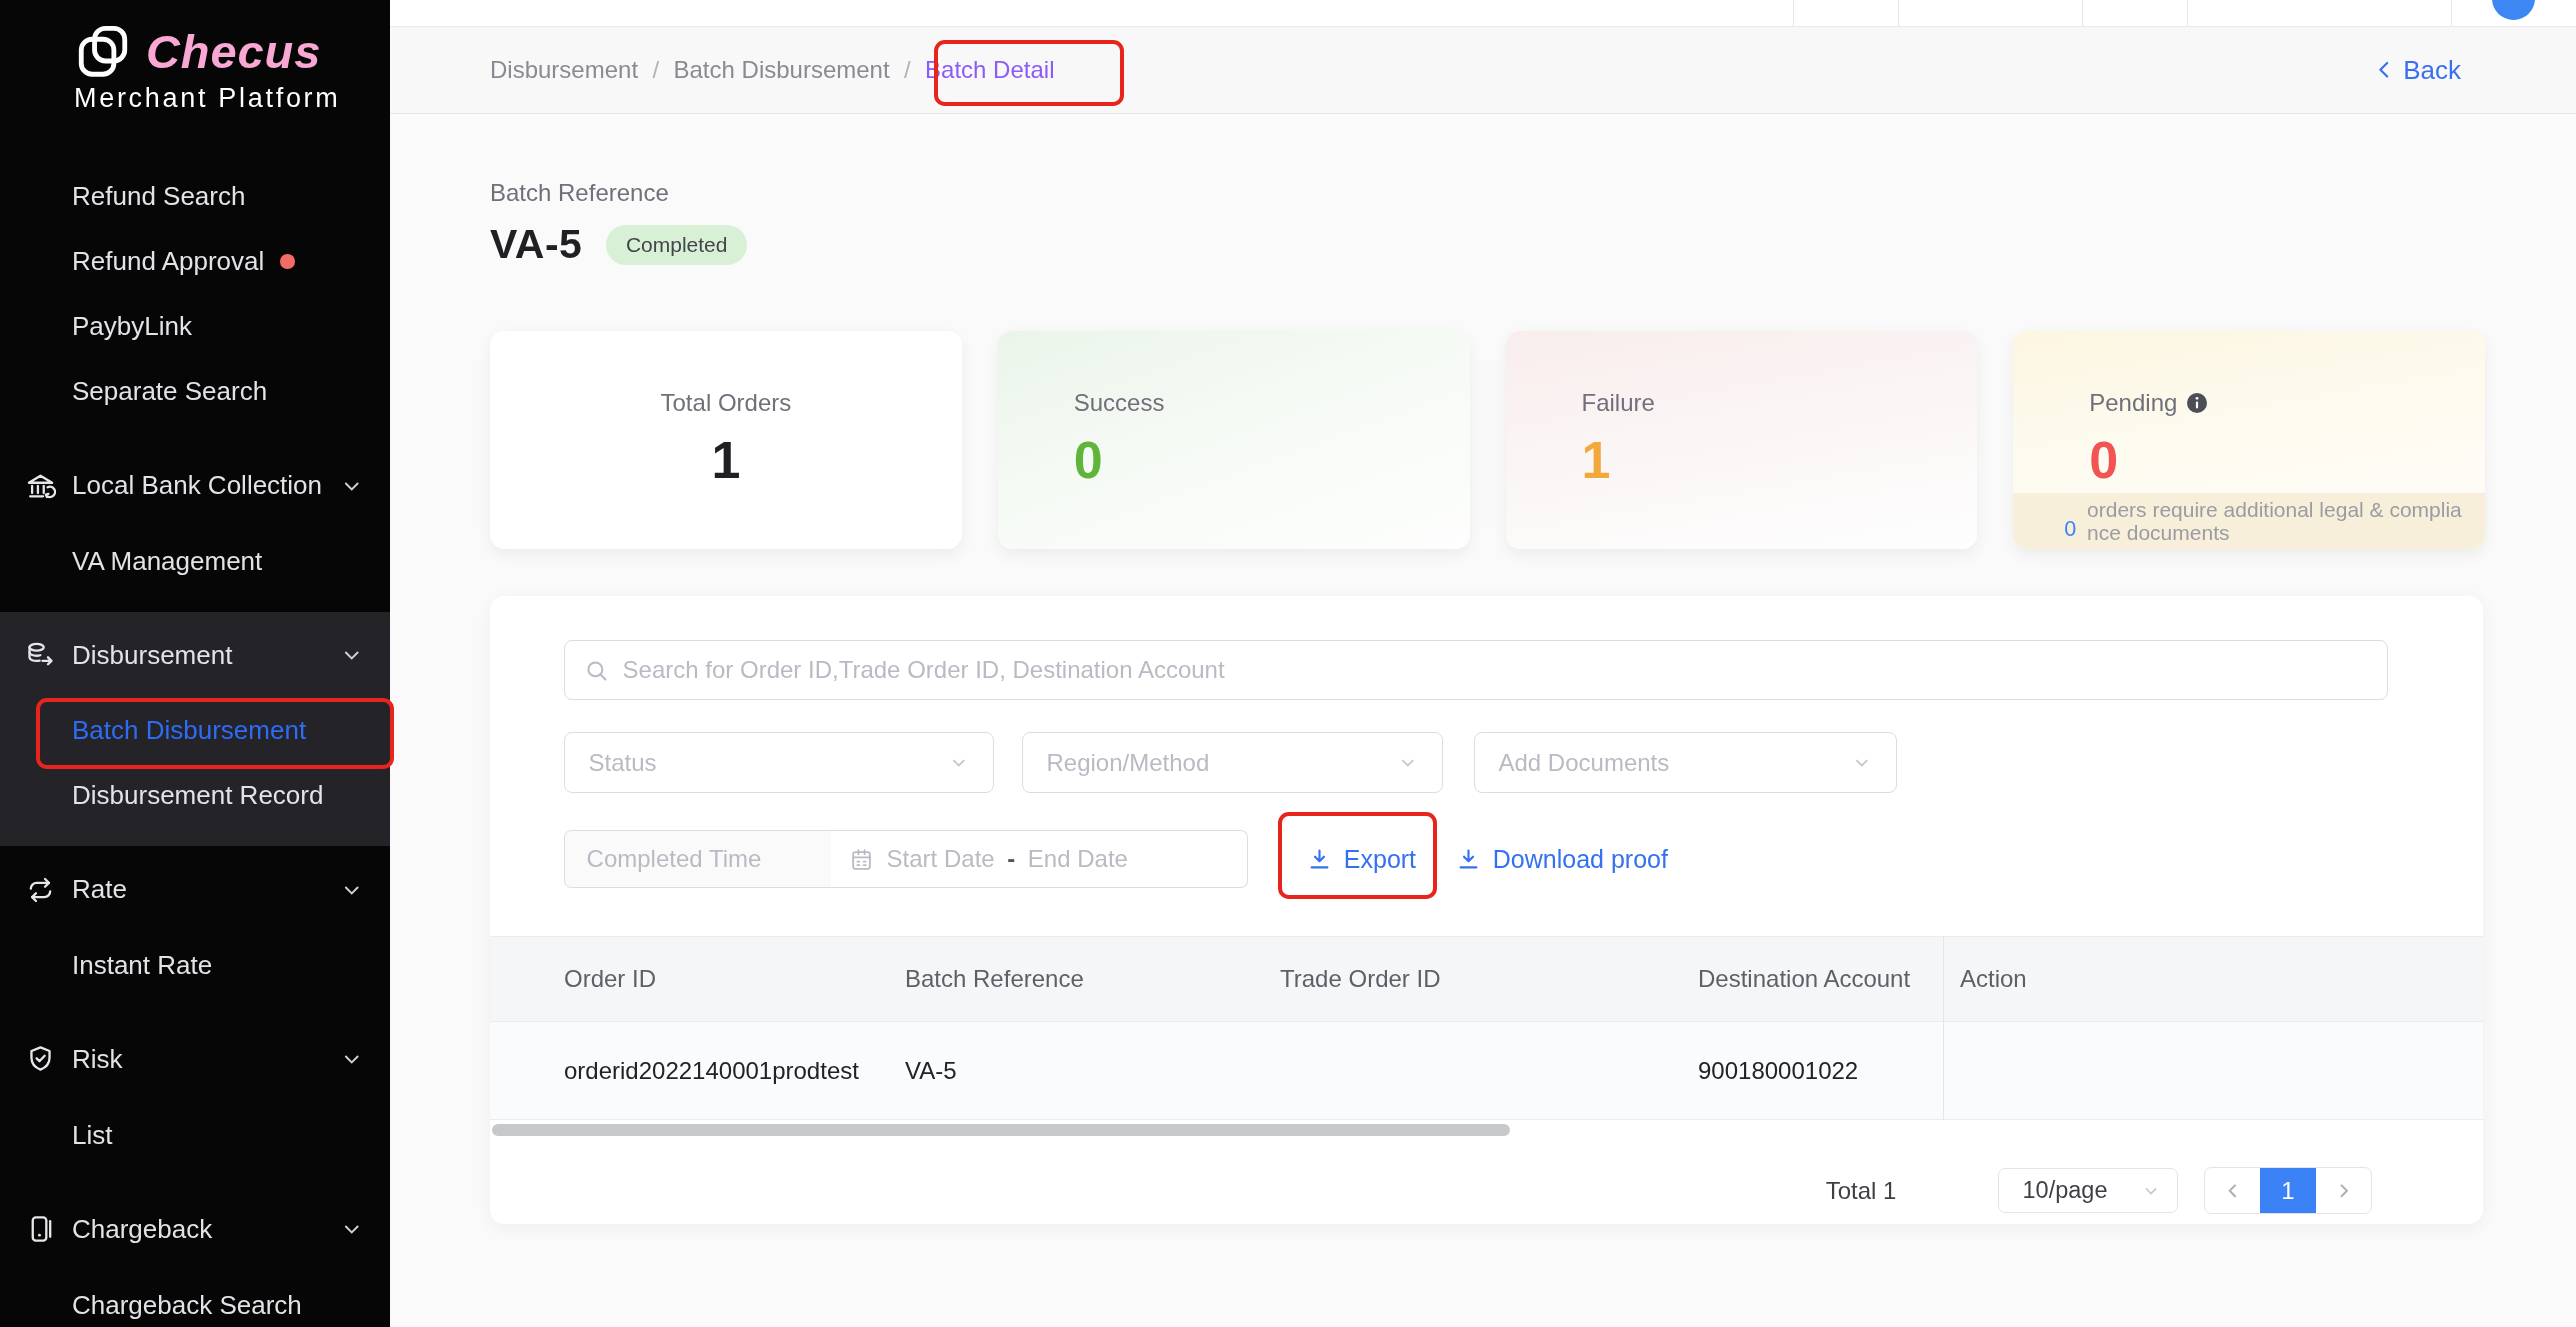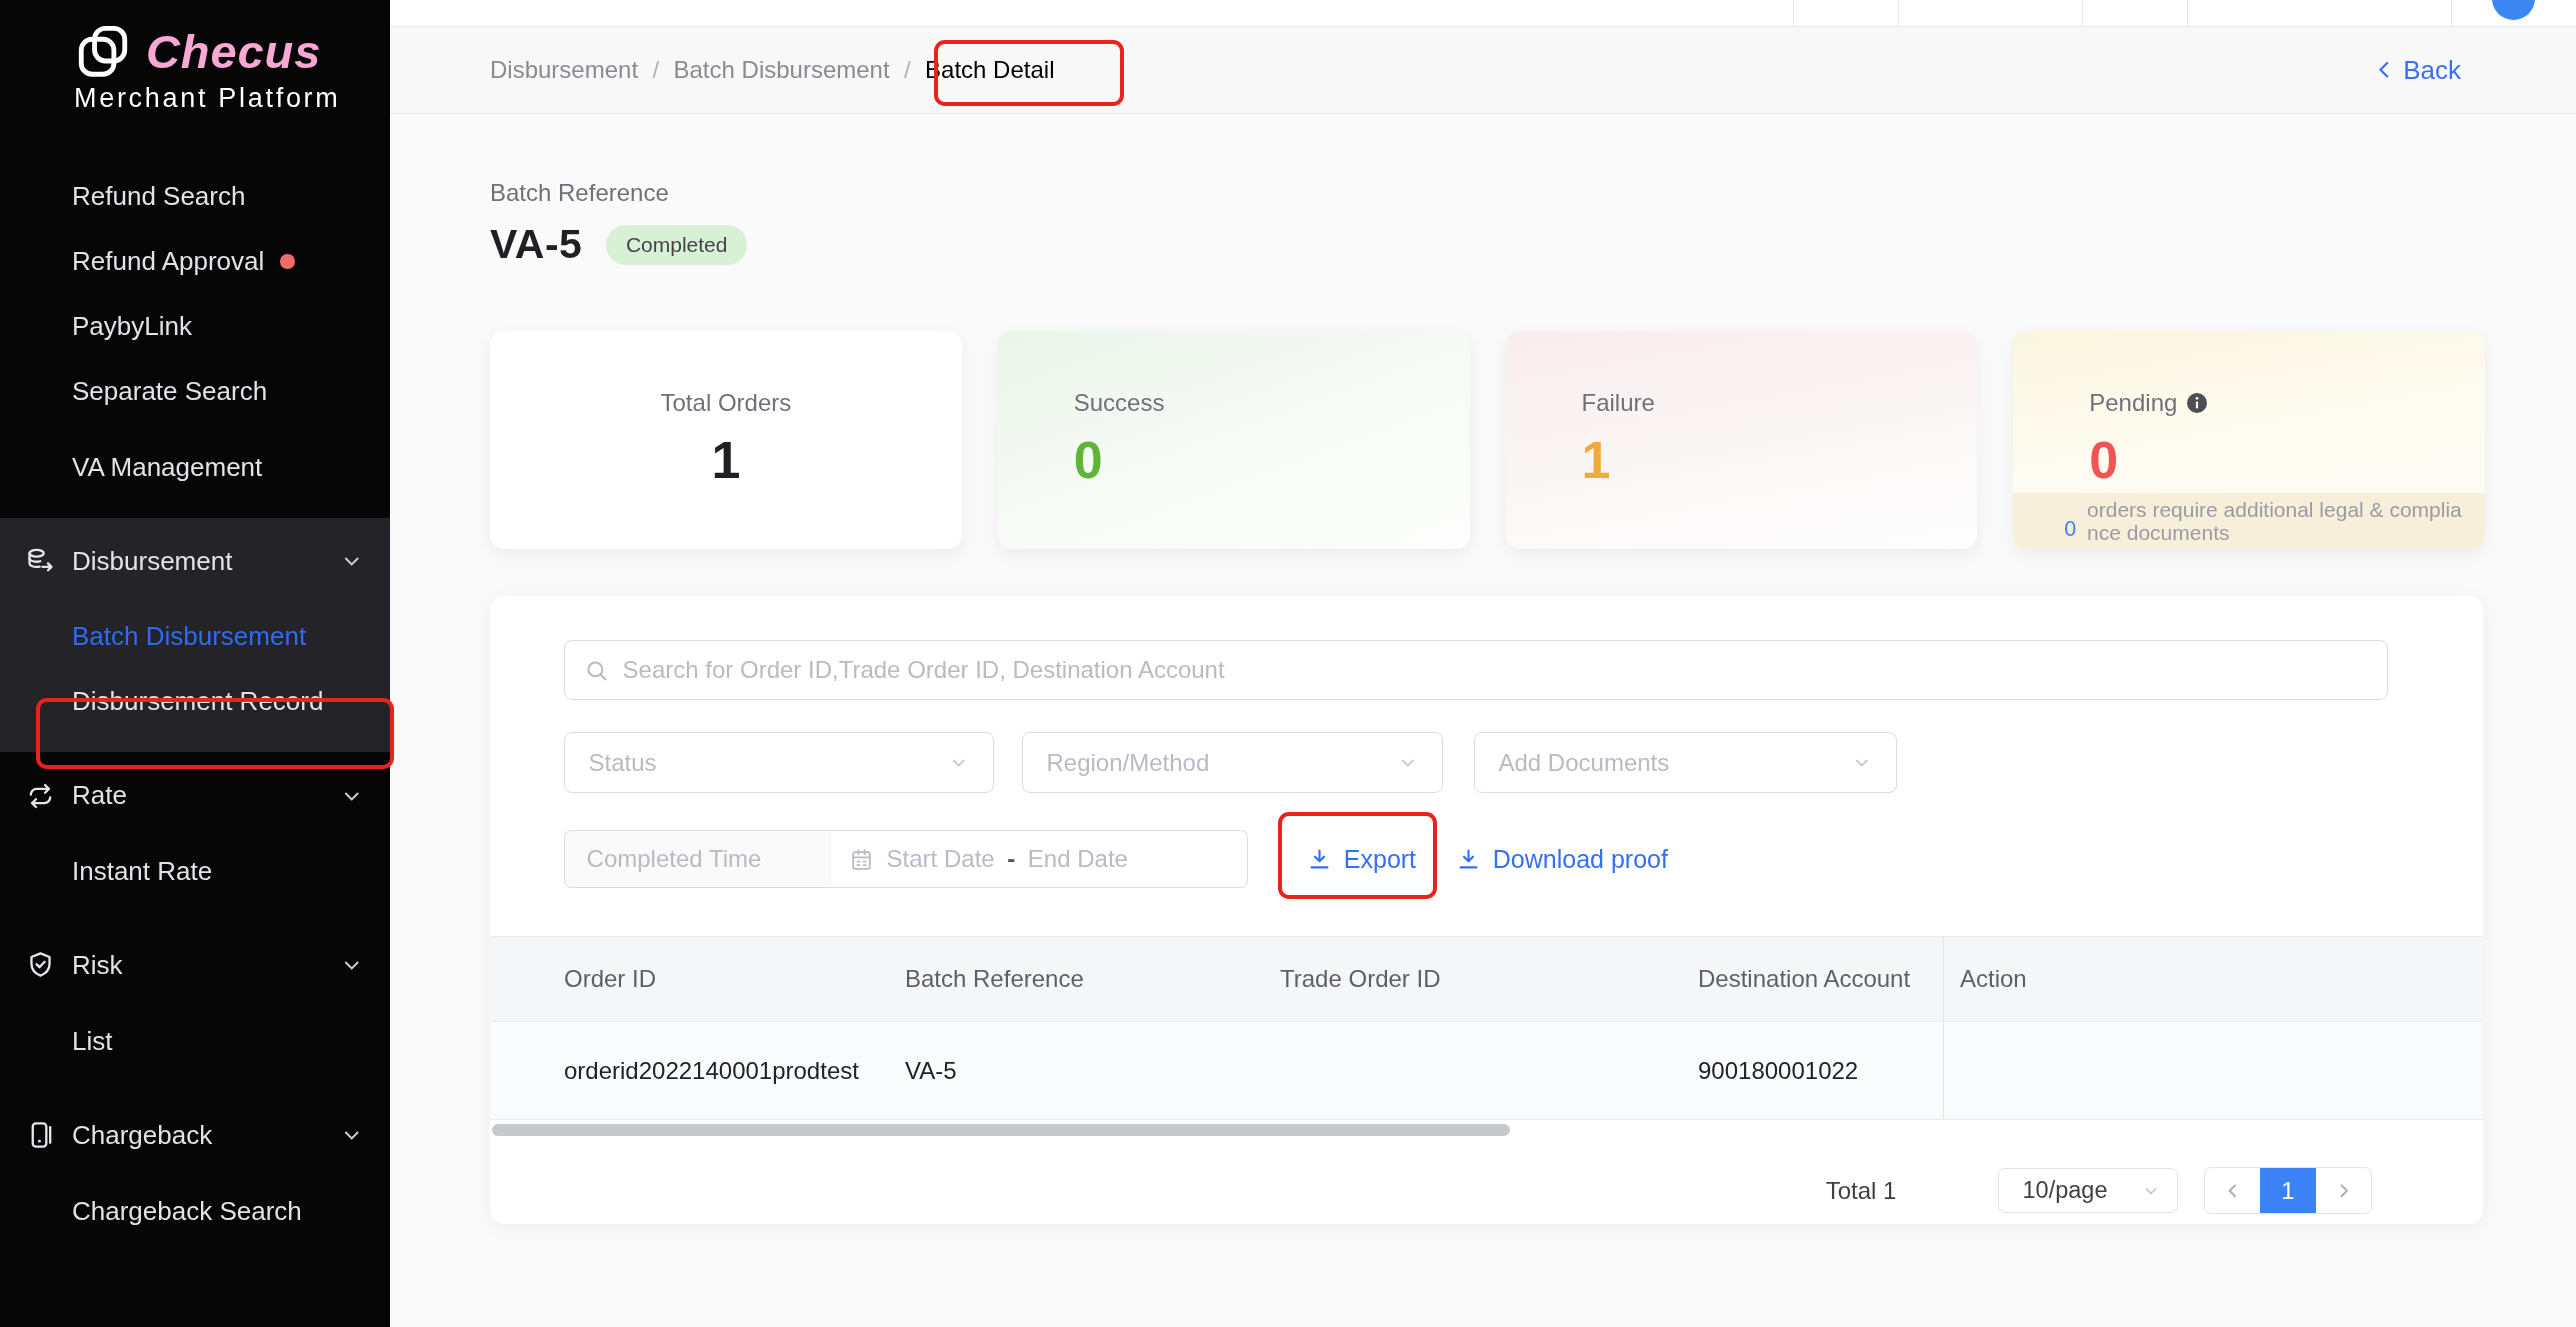--- a/index.html
+++ b/index.html
@@ -27,21 +27,21 @@
   
   .main { position:absolute; left:390px; top:0; width:2186px; height:1328px; }
   .topstrip { position:relative; height:27px; background:#ffffff; border-bottom:0.9px solid #e9e9ec; overflow:hidden; }
   .vline { position:absolute; top:0; width:0.9px; height:27px; background:#e7e7ea; }
   .avatar { position:absolute; left:2102px; top:-23.5px; width:43px; height:43px; border-radius:50%; background:#3d87f5; }
 
   
   .crumbbar { position:relative; height:87px; background:#f8f8f9; border-bottom:0.9px solid #e7e7ea; display:flex; align-items:center; padding-left:100px; font-size:24px; color:#8a8a92; }
   .crumb { color:#8a8a92; }
   .crumb-sep { margin:0 14.4px; color:#b2b2b9; }
-  .crumb-current { color:#000000; }
+  .crumb-current { color:#8b5cf6; }
   .back-link { position:absolute; right:115px; top:0; height:100%; display:flex; align-items:center; gap:7.2px; color:#3a6ff2; font-size:26px; cursor:pointer; }
 
   
   .content { position:relative; height:1212px; }
   .batch-block { position:absolute; left:100px; top:65px; }
   .batch-label { font-size:24px; color:#70707a; }
   .batch-row { display:flex; align-items:center; gap:23.5px; margin-top:14.4px; }
   .batch-ref { font-size:41px; font-weight:800; color:#1f1f24; letter-spacing:0.5px; }
   .status-pill { background:#d8f1d6; color:#44444a; font-size:21px; padding:8px 20px; border-radius:901px; }
 
@@ -131,20 +131,35 @@
         <span class="label">Refund Approval</span>
         <span class="dot"></span>
       </div>
       <div class="menu-item">
         <span class="label">PaybyLink</span>
       </div>
       <div class="menu-item">
         <span class="label">Separate Search</span>
       </div>
 
+      <div class="menu-item mt32">
+        <span class="ico">
+          <svg width="31" height="31" viewBox="0 0 24 24" fill="none" stroke="#e6e6ea" stroke-width="1.8" stroke-linecap="round" stroke-linejoin="round">
+            <path d="M3 9.5 L12 4 L21 9.5 H3 Z"></path>
+            <path d="M5.5 12 v5.5 M10 12 v5.5 M14.5 12 v5.5"></path>
+            <path d="M4 20 h10 M17.5 13 a4 4 0 1 1 -1 6.5 M17 20.5 l-0.8 -1.8 1.9 -0.6"></path>
+          </svg>
+        </span>
+        <span class="label">Local Bank Collection</span>
+        <span class="chev">
+          <svg width="23.5" height="23.5" viewBox="0 0 24 24" fill="none" stroke="#cfcfd4" stroke-width="2" stroke-linecap="round">
+              <path d="M6 9.5 l6 6 6-6"></path>
+            </svg>
+        </span>
+      </div>
       <div class="menu-item mt12">
         <span class="label">VA Management</span>
       </div>
 
       <div class="disb-section">
         <div class="menu-item">
           <span class="ico">
             <svg width="31" height="31" viewBox="0 0 24 24" fill="none" stroke="#e6e6ea" stroke-width="1.8" stroke-linecap="round" stroke-linejoin="round">
               <ellipse cx="9" cy="6" rx="5.5" ry="2.6"></ellipse>
               <path d="M3.5 6 v4 c0 1.4 2.5 2.6 5.5 2.6 1 0 2-.1 2.8-.4"></path>

